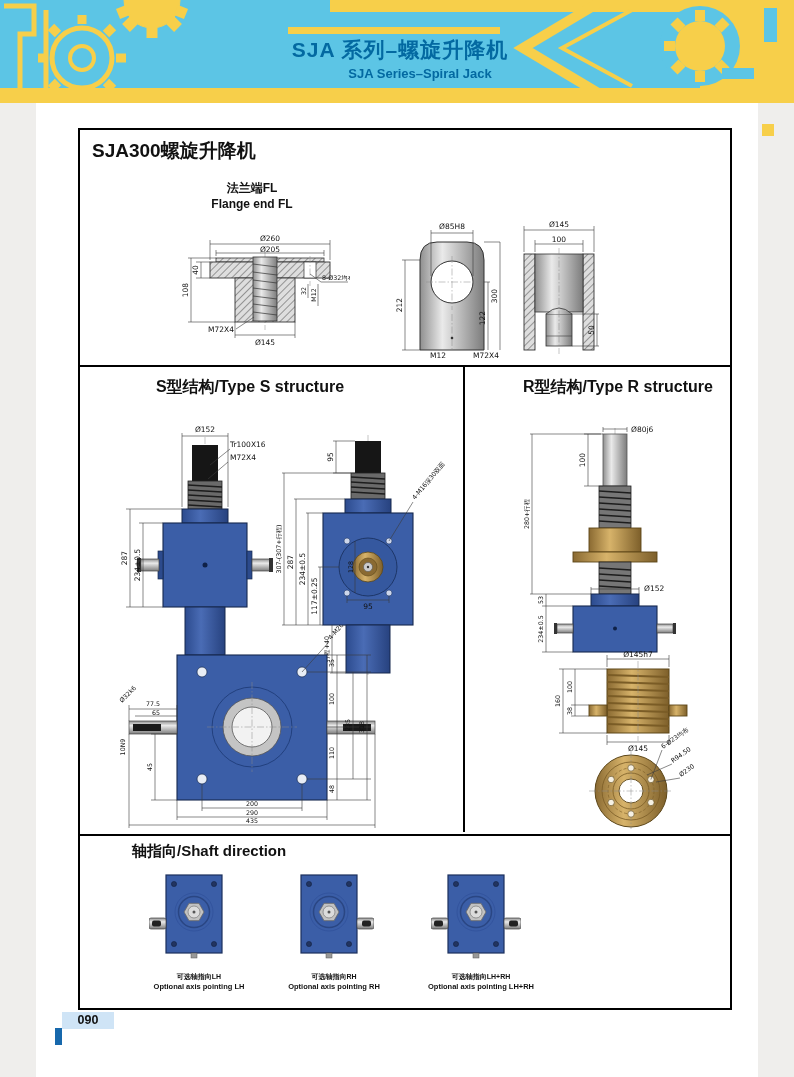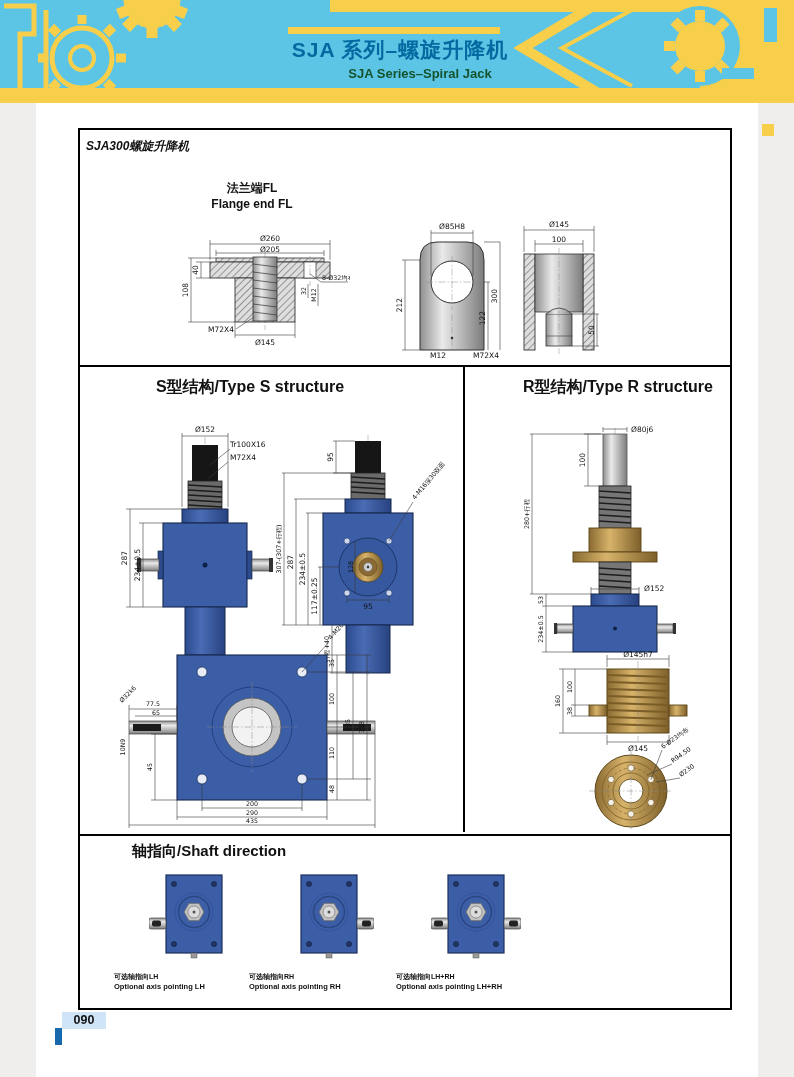--- a/index.html
+++ b/index.html
@@ -4,41 +4,41 @@
 <style>
   html,body{margin:0;padding:0;background:#e9e9e9;}
   .page{position:relative;width:794px;height:1077px;background:#efeeec;overflow:hidden;
         font-family:"Liberation Sans","DejaVu Sans",sans-serif;color:#111;}
   .sheet{position:absolute;left:36px;top:103px;width:722px;bottom:0;background:#ffffff;}
   
   .hdr{position:absolute;left:0;top:0;width:794px;height:103px;}
   .hdr-title{position:absolute;left:150px;top:36px;width:500px;text-align:center;
              font-size:21px;font-weight:bold;letter-spacing:1px;color:#0369a1;}
   .hdr-sub{position:absolute;left:170px;top:66px;width:500px;text-align:center;
-           font-size:13px;font-weight:bold;color:#14532d;}
+           font-size:13px;font-weight:bold;color:#0369a1;}
   .deco-sq{position:absolute;background:#f7cf4a;}
   
   .main-box{position:absolute;left:78px;top:128px;width:654px;height:882px;
             border:2px solid #000;background:#fff;box-sizing:border-box;}
   .sec-top{position:absolute;left:0;top:0;width:650px;height:235px;border-bottom:2px solid #000;}
   .sec-mid{position:absolute;left:0;top:237px;width:650px;height:467px;border-bottom:2px solid #000;}
   .s-col{position:absolute;left:0;top:0;width:383px;height:465px;border-right:2px solid #000;}
   .r-col{position:absolute;left:385px;top:0;width:265px;height:465px;}
   .sec-bot{position:absolute;left:0;top:706px;width:650px;height:172px;margin-left:40px;}
-  .box-title{position:absolute;left:6px;top:8px;font-size:12px;font-weight:bold;font-style:italic;}
+  .box-title{position:absolute;left:12px;top:8px;font-size:19px;font-weight:bold;}
   .col-label{position:absolute;text-align:center;font-size:12px;font-weight:bold;line-height:1.35;}
   .mid-heading{position:absolute;top:10px;text-align:center;font-size:16px;font-weight:bold;}
   .bot-heading{position:absolute;left:12px;top:6px;font-size:15px;font-weight:bold;}
   .jack-fig{position:absolute;top:36px;}
-  .jack-cap{position:absolute;top:136px;width:170px;}
+  .jack-cap{position:absolute;top:136px;width:170px;text-align:center;}
   .cap-cn{font-size:7px;font-weight:bold;}
   .cap-en{font-size:7.5px;font-weight:bold;}
   
   .foot-bar{position:absolute;left:55px;top:1028px;width:7px;height:17px;}
-  .foot-badge{position:absolute;left:62px;top:1012px;width:44px;height:17px;
+  .foot-badge{position:absolute;left:62px;top:1012px;width:52px;height:17px;
               text-align:center;font-size:12.5px;font-weight:bold;line-height:17px;}
   
   svg text{font-family:"DejaVu Sans",sans-serif;}
   .t{font-size:7.5px;fill:#111;}
   .t6{font-size:6.3px;fill:#111;}
   .ln{stroke:#3a3a3a;stroke-width:0.6;fill:none;}
   .cl{stroke:#888;stroke-width:0.5;stroke-dasharray:7 2 1.5 2;fill:none;}
 </style>
 </head>
 <body>

